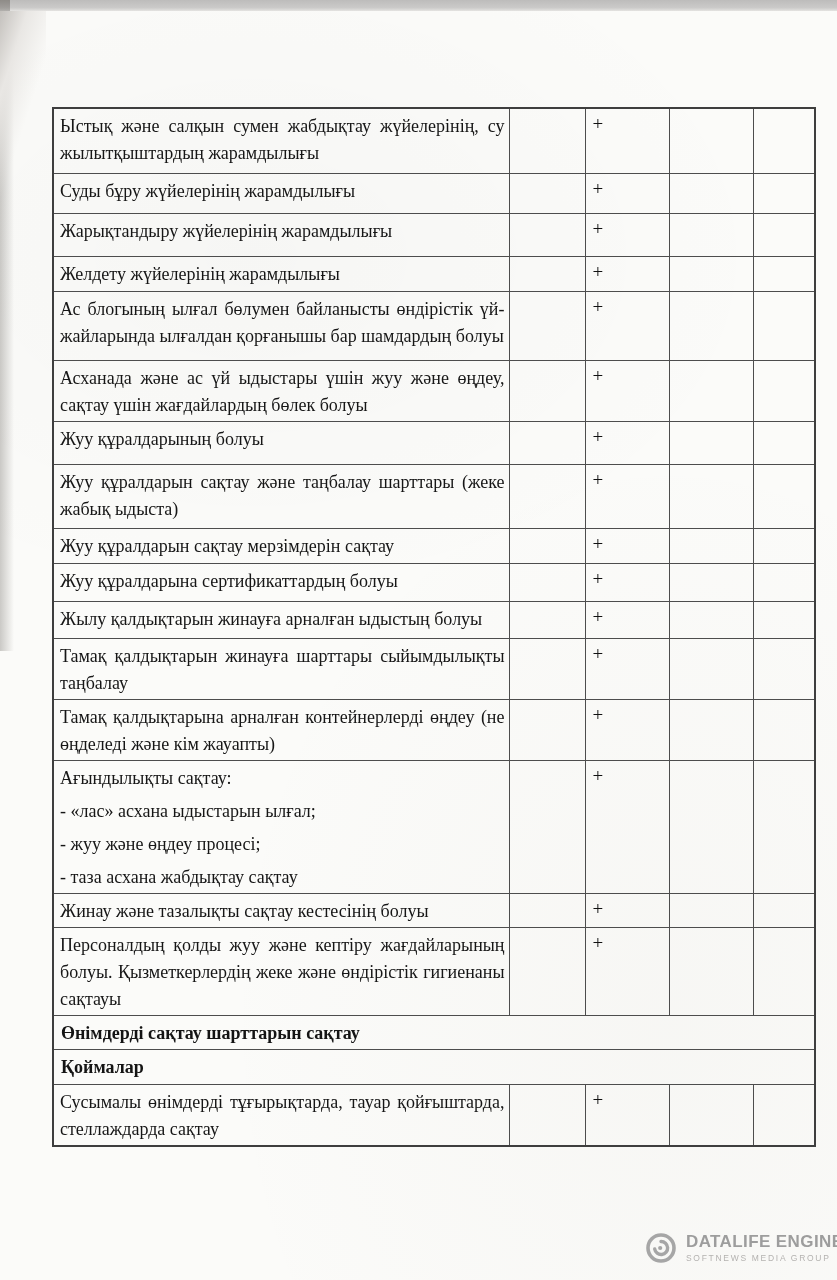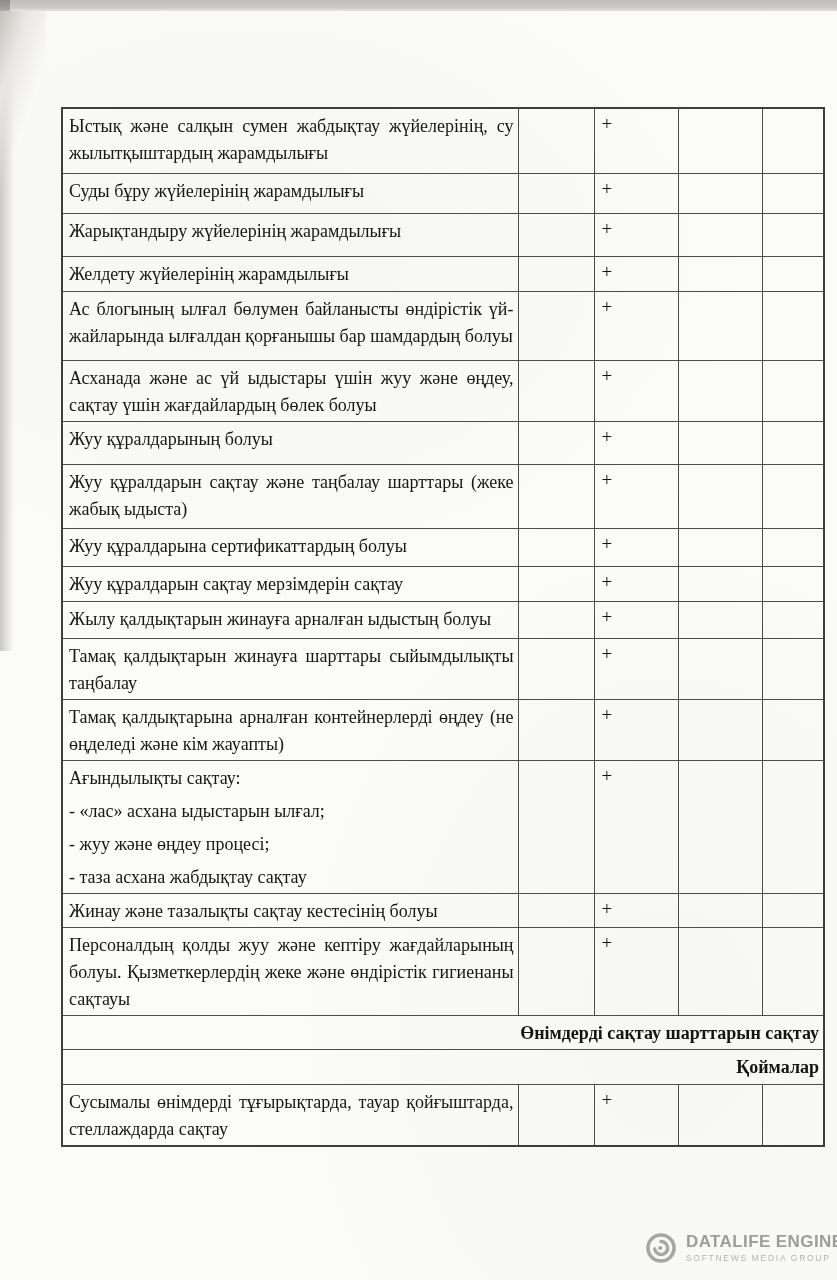--- a/index.html
+++ b/index.html
@@ -27,21 +27,21 @@
   }
   .left-shade {
     position: absolute; top: 11px; left: 0; width: 14px; height: 640px;
     background: linear-gradient(to right, rgba(135,132,127,0.42), rgba(135,132,127,0));
   }
   .corner-curl {
     position: absolute; top: 11px; left: 0; width: 46px; height: 185px;
     background: linear-gradient(108deg, #c4c1bd 0%, #e9e7e4 26%, rgba(251,251,249,0) 58%);
   }
   .doc-table {
-    position: absolute; left: 61px; top: 107px;
+    position: absolute; left: 52px; top: 107px;
     border-collapse: collapse; table-layout: fixed;
     width: 762px;
     border: 2px solid #3e3e3e;
   }
   .doc-table td {
     border: 1px solid #4d4d4d;
     vertical-align: top;
     padding: 0;
   }
   td.criterion {
@@ -53,21 +53,21 @@
   td.mark-cell {
     font-size: 19px; line-height: 22px;
     color: #111111;
     padding: 4px 0 0 7px;
     text-align: left;
   }
   td.section-cell {
     font-size: 18px; line-height: 27px;
     font-weight: bold;
     color: #141414;
-    text-align: right;
+    text-align: left;
     padding: 4px 4px 2px 7px;
   }
   .bullet-line { display: block; }
   .bullet-line + .bullet-line { margin-top: 6px; }
   .watermark {
     position: absolute; left: 645px; top: 1232px;
     display: flex; align-items: center; gap: 9px;
     font-family: "Liberation Sans", sans-serif;
     user-select: none;
   }
@@ -147,29 +147,29 @@
       <td class="mark-cell"></td>
       <td class="mark-cell"></td>
     </tr>
     <tr style="height:64px">
       <td class="criterion">Жуу құралдарын сақтау және таңбалау шарттары (жеке жабық ыдыста)</td>
       <td class="mark-cell"></td>
       <td class="mark-cell">+</td>
       <td class="mark-cell"></td>
       <td class="mark-cell"></td>
     </tr>
+    <tr style="height:35px">
+      <td class="criterion">Жуу құралдарын сақтау мерзімдерін сақтау</td>
+      <td class="mark-cell"></td>
+      <td class="mark-cell">+</td>
+      <td class="mark-cell"></td>
+      <td class="mark-cell"></td>
+    </tr>
     <tr style="height:38px">
       <td class="criterion">Жуу құралдарына сертификаттардың болуы</td>
-      <td class="mark-cell"></td>
-      <td class="mark-cell">+</td>
-      <td class="mark-cell"></td>
-      <td class="mark-cell"></td>
-    </tr>
-    <tr style="height:35px">
-      <td class="criterion">Жуу құралдарын сақтау мерзімдерін сақтау</td>
       <td class="mark-cell"></td>
       <td class="mark-cell">+</td>
       <td class="mark-cell"></td>
       <td class="mark-cell"></td>
     </tr>
     <tr style="height:37px">
       <td class="criterion">Жылу қалдықтарын жинауға арналған ыдыстың болуы</td>
       <td class="mark-cell"></td>
       <td class="mark-cell">+</td>
       <td class="mark-cell"></td>

